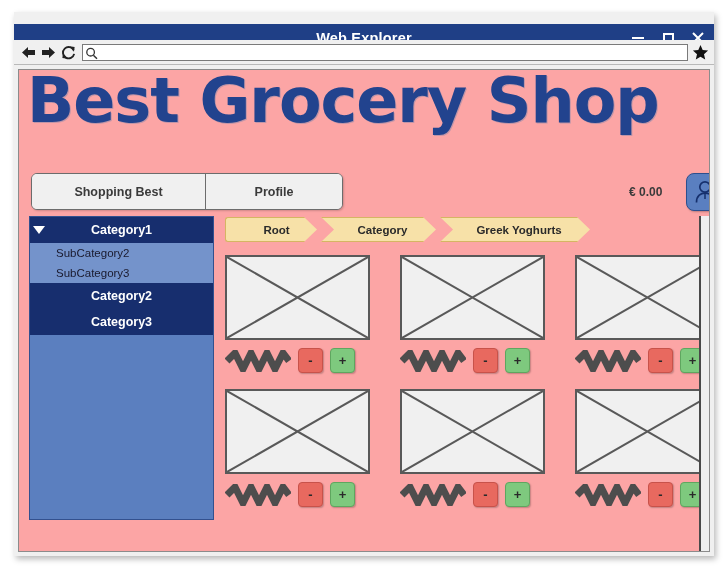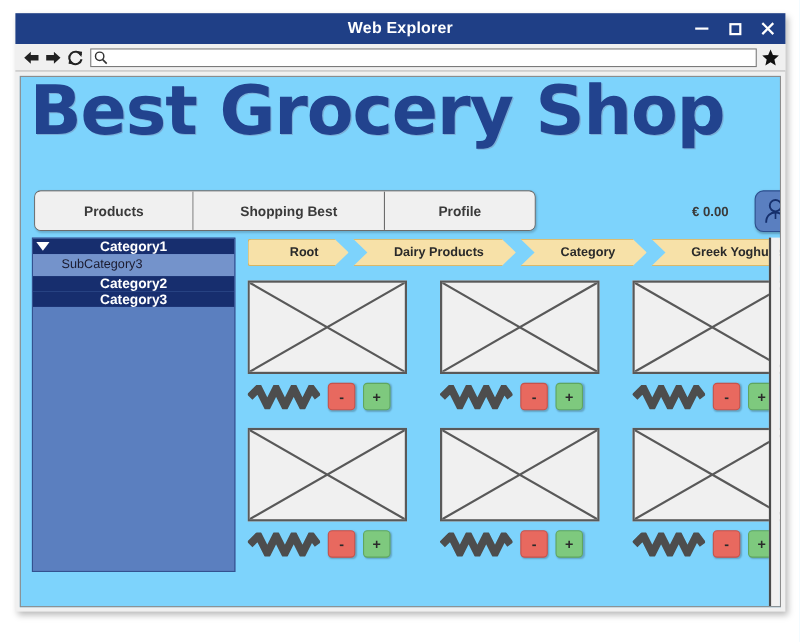--- a/index.html
+++ b/index.html
@@ -25,21 +25,21 @@
     top: 12px;
     width: 700px;
     height: 544px;
     background: #f0f0f0;
     box-shadow: 2px 3px 6px rgba(0,0,0,0.28);
     box-sizing: border-box;
   }
 
   .title-bar {
     position: absolute;
-    left: 0; top: 0;
+    left: 0; top: 12px;
     width: 100%;
     height: 28px;
     background: #1f3f86;
     display: flex;
     align-items: center;
     justify-content: center;
     box-sizing: border-box;
   }
   .title-bar-text {
     color: #ffffff;
@@ -139,21 +139,21 @@
     flex: 0 0 auto;
   }
 
   
   .page-viewport {
     position: absolute;
     left: 4px;
     top: 57px;
     width: 692px;
     height: 483px;
-    background: #7dd3fc;
+    background: #fca5a5;
     border: 1px solid #8c8c8c;
     box-sizing: border-box;
     overflow: hidden;
   }
 
   
   .site-header {
     position: absolute;
     left: 0;
     top: 0;
@@ -263,21 +263,21 @@
     overflow: hidden;
   }
   .tree-node {
     box-sizing: border-box;
     display: flex;
     align-items: center;
     position: relative;
     width: 100%;
   }
   .tree-cat {
-    height: 14px;
+    height: 26px;
     background: #172e6e;
     color: #ffffff;
     font-size: 12.5px;
     font-weight: bold;
     justify-content: center;
   }
   .tree-cat .caret {
     position: absolute;
     left: 3px;
     top: 50%;
@@ -451,21 +451,20 @@
     </div>
 
     <div class="page-viewport">
 
       <div class="site-header">
         <div class="site-logo">Best Grocery Shop</div>
       </div>
 
       <div class="navbar">
         <div class="nav-buttons">
-          <div class="nav-btn nav-btn-products">Products</div>
           <div class="nav-btn nav-btn-shopping">Shopping Best</div>
           <div class="nav-btn nav-btn-profile">Profile</div>
         </div>
         <div class="cart-total">€ 0.00</div>
         <div class="avatar-btn">
           <svg width="24" height="26" viewBox="0 0 24 26">
             <circle cx="12" cy="8" r="5.2" stroke="#16306d" stroke-width="1.7" fill="none"></circle>
             <path d="M3.5 23.5 C3.5 16.5 8 14.2 12 14.2 C16 14.2 20.5 16.5 20.5 23.5" stroke="#16306d" stroke-width="1.7" fill="none"></path>
             <path d="M12 14.5 L12 20" stroke="#16306d" stroke-width="1.5"></path>
           </svg>
@@ -473,33 +472,35 @@
       </div>
 
       <div class="content-area">
 
         <div class="sidebar">
           <div class="tree-node tree-cat">
             <span class="caret"></span>
             <span>Category1</span>
           </div>
           <div class="tree-node tree-sub">
+            <span>SubCategory2</span>
+          </div>
+          <div class="tree-node tree-sub">
             <span>SubCategory3</span>
           </div>
           <div class="tree-node tree-cat">
             <span>Category2</span>
           </div>
           <div class="tree-node tree-cat">
             <span>Category3</span>
           </div>
         </div>
 
         <div class="breadcrumb">
           <div class="crumb" style="width:92px">Root</div>
-          <div class="crumb" style="width:148px">Dairy Products</div>
           <div class="crumb" style="width:115px">Category</div>
           <div class="crumb" style="width:150px">Greek Yoghurts</div>
         </div>
 
         <div class="product-grid">
 
           <div class="product-row">
             <div class="product-card">
               <div class="prod-img">
                 <svg width="141" height="81" viewBox="0 0 141 81" preserveAspectRatio="none">

